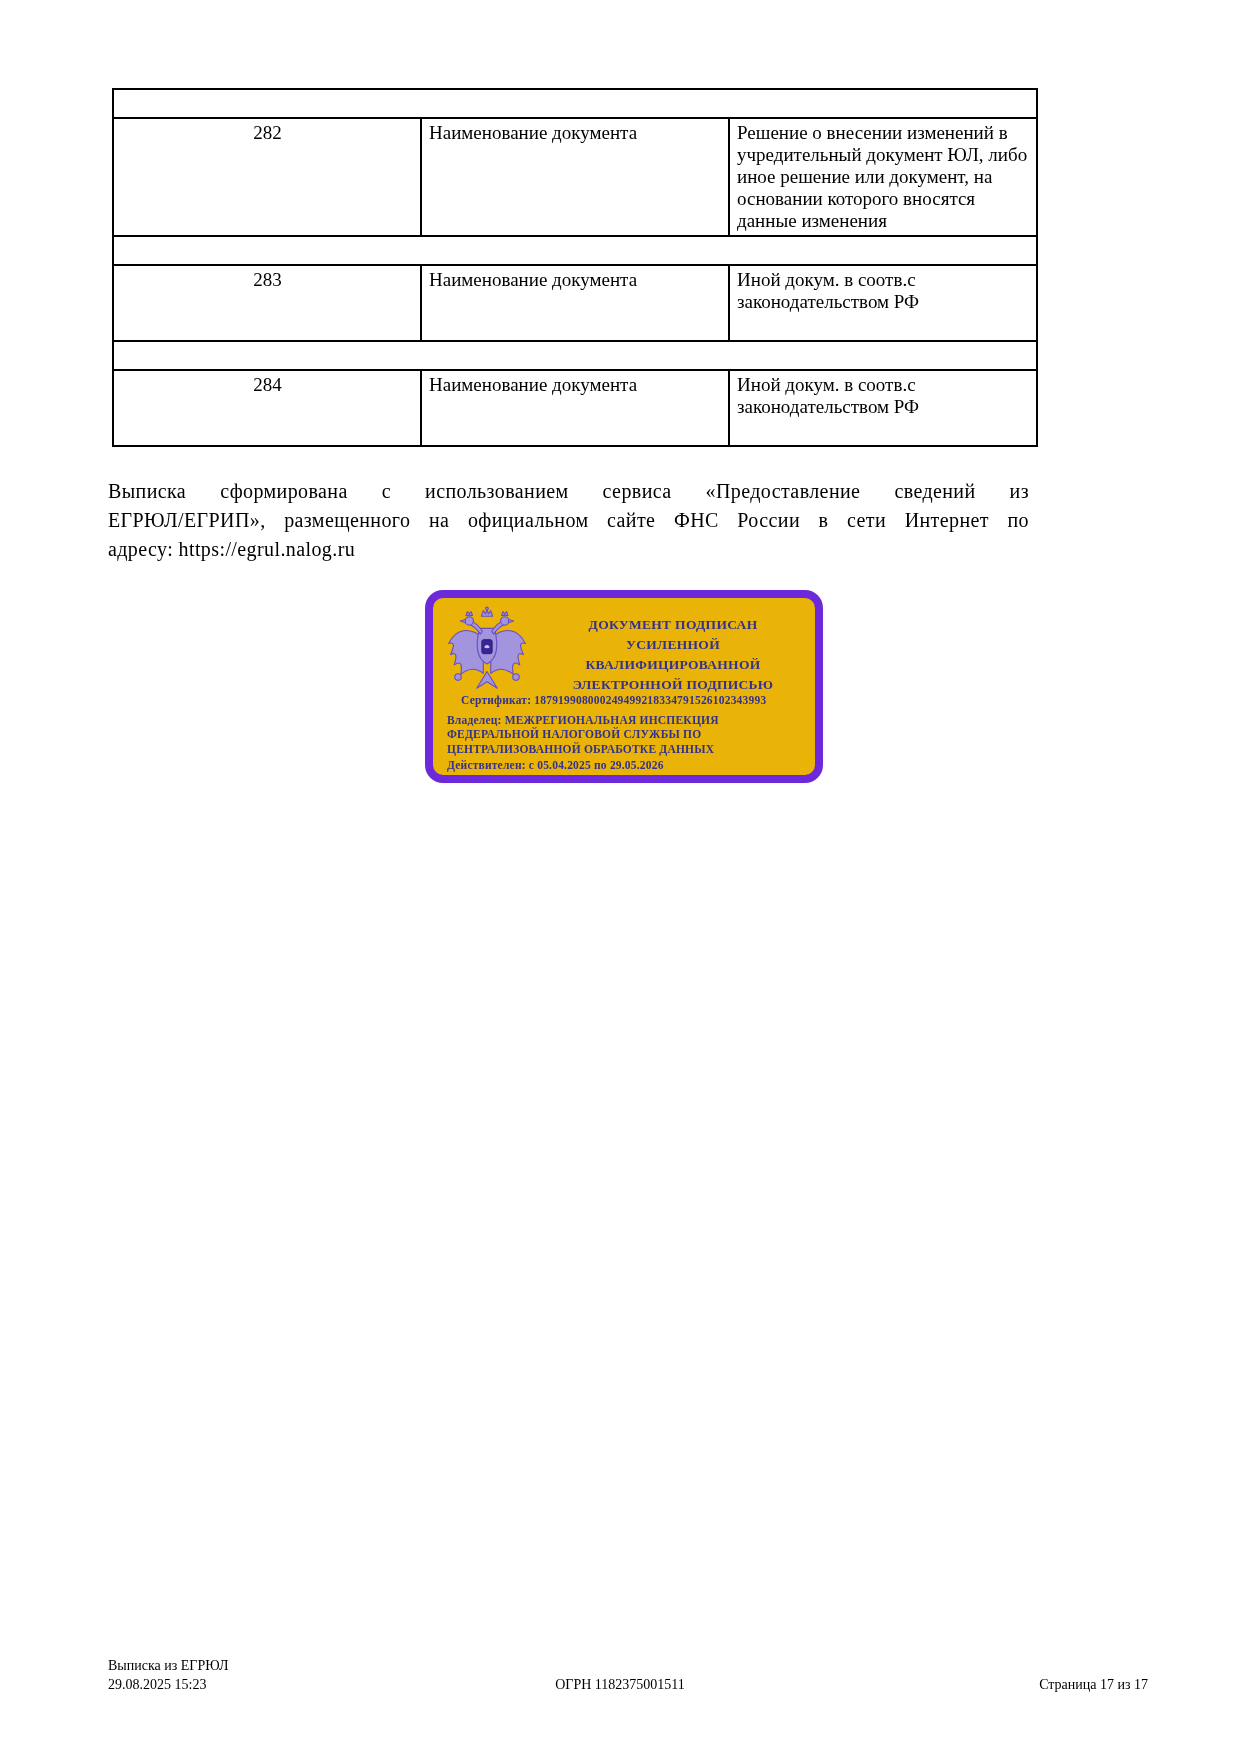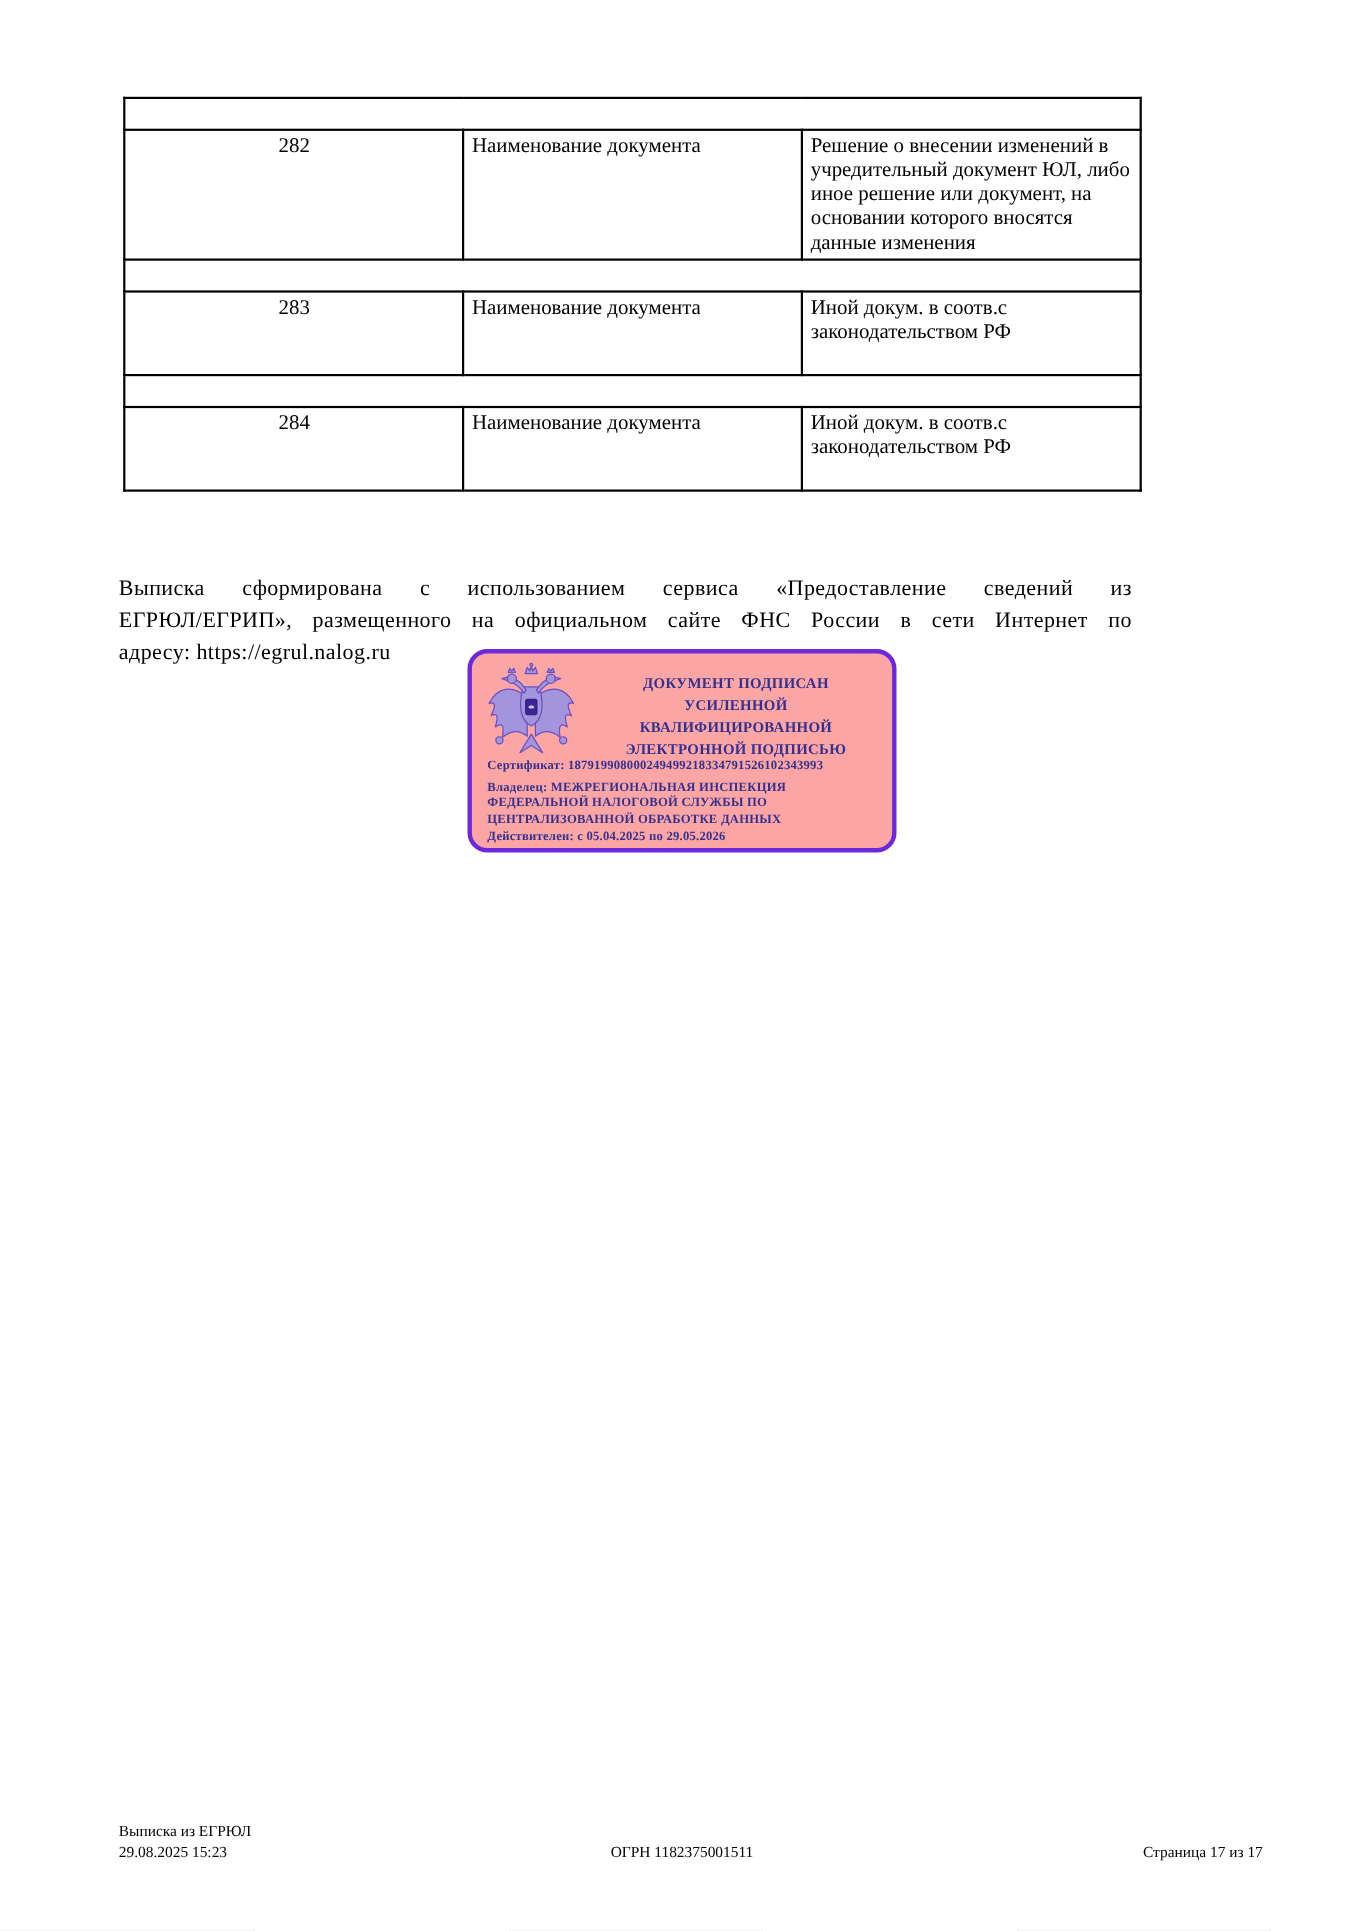--- a/index.html
+++ b/index.html
@@ -29,50 +29,50 @@
   td.c-num{width:78px;text-align:center;padding-top:5px;}
   td.c-label{width:482px;border-radius:11px;}
   td.c-value{width:366px;border-radius:12px;}
   tr.spacer td{height:27px;padding:0;}
   tr.r-tall td{height:104px;margin-top:40px;}
   tr.r-short td{height:68px;}
 
   
   .note{
     position:absolute;left:108px;top:477px;width:921px;
-    font-size:20px;line-height:29px;letter-spacing:0.4px;margin-top:44px;
+    font-size:20px;line-height:29px;letter-spacing:0.4px;
   }
   .note .line-just{text-align:justify;text-align-last:justify;}
   .note .line-left{text-align:left;}
 
   
   .stamp{
     position:absolute;left:425px;top:590px;
     width:382px;height:177px;
-    border:4px solid #6d28d9;
+    border:8px solid #6d28d9;
     border-radius:18px;
-    background:#fca5a5;
+    background:#eab308;
   }
   .stamp .eagle{position:absolute;left:10px;top:8px;width:88px;height:86px;}
   .stamp .title{
     position:absolute;left:104px;right:6px;top:17px;
     text-align:center;
     font-weight:bold;
     font-size:13.5px;line-height:20px;
     color:#32328e;
     letter-spacing:0.3px;
   }
   .stamp .info{
     position:absolute;left:14px;right:8px;top:95px;
     font-weight:bold;
     font-size:11.5px;line-height:14.5px;
     color:#32328e;
     letter-spacing:0.2px;
   }
-  .stamp .info .cert{margin-bottom:5px;}
+  .stamp .info .cert{margin-bottom:5px;margin-left:14px;}
   .stamp .info .valid{margin-top:2px;}
 
   
   .footer-left{
     position:absolute;left:108px;top:1656px;
     font-size:14px;line-height:19px;
   }
   .footer-center{
     position:absolute;left:0;right:0;top:1675px;
     text-align:center;font-size:14px;line-height:19px;

